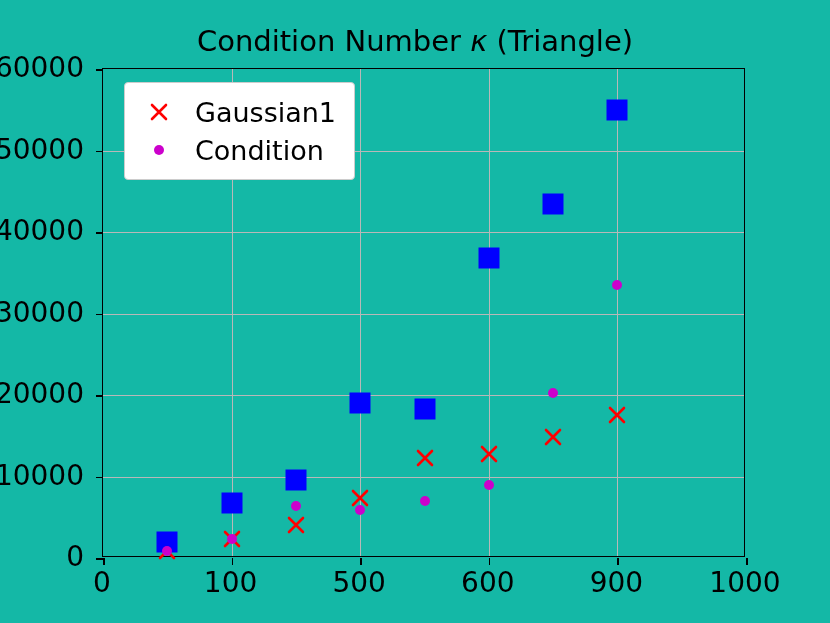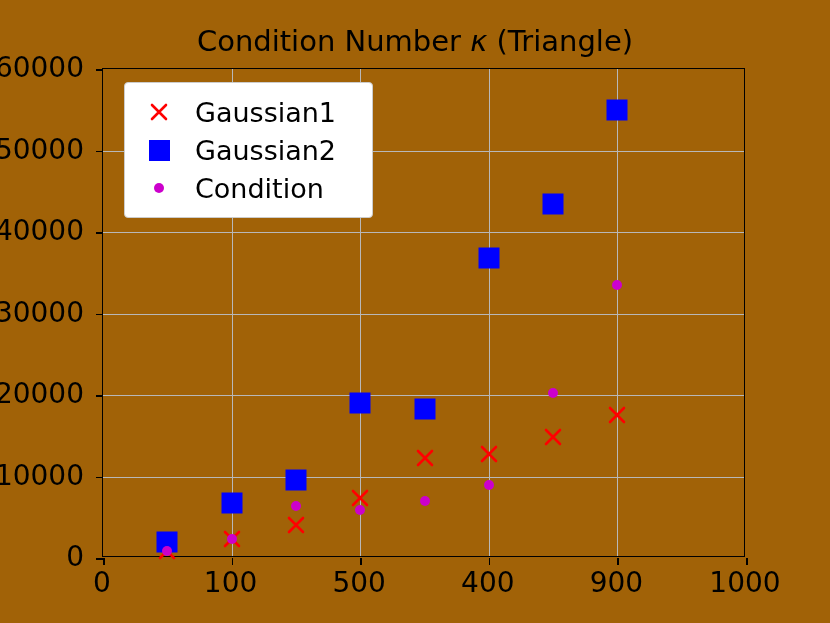--- a/index.html
+++ b/index.html
@@ -1,18 +1,18 @@
 <!DOCTYPE html>
 <html><head>
 <meta charset="utf-8">
 <style>
   html,body{margin:0;padding:0;background:#ffffff;}
   body{width:830px;height:623px;overflow:hidden;
        font-family:"DejaVu Sans","Liberation Sans",sans-serif;}
-  #figure{position:relative;width:830px;height:623px;background:#a16207;}
+  #figure{position:relative;width:830px;height:623px;background:#14b8a6;}
 
   
   #chart-title{
     position:absolute;left:0;top:24px;width:830px;
     text-align:center;font-size:29px;color:#000;
     letter-spacing:0px;
   }
   #chart-title .kappa{font-style:italic;}
 
   
@@ -44,21 +44,21 @@
   .marker{position:absolute;transform:translate(-50%,-50%);}
   .m-square{width:21px;height:21px;}
   .m-dot{width:10px;height:10px;border-radius:50%;}
   .m-cross{width:20px;height:20px;}
   .m-cross svg{display:block;}
 
   
   #legend{
     position:absolute;left:124px;top:82px;
     background:#ffffff;border:1px solid #cccccc;border-radius:4px;
-    padding:10px 36px 10px 14px;
+    padding:10px 18px 10px 14px;
   }
   .legend-row{display:flex;align-items:center;height:38px;}
   .legend-swatch{width:40px;display:flex;align-items:center;justify-content:center;}
   .legend-label{font-size:27px;color:#000;margin-left:16px;white-space:nowrap;}
 </style>
 </head>
 <body>
 
 <div id="figure">
 
@@ -159,44 +159,38 @@
       <div class="ytick-label" style="top: 380px;">20000</div>
       <div class="ytick-label" style="top: 298.5px;">30000</div>
       <div class="ytick-label" style="top: 217px;">40000</div>
       <div class="ytick-label" style="top: 135.5px;">50000</div>
       <div class="ytick-label" style="top: 54px;">60000</div>
     </div>
   <div id="xtick-labels">
       <div class="xtick-label" style="left: 102px; top: 569px;">0</div>
       <div class="xtick-label" style="left: 230.6px; top: 569px;">100</div>
       <div class="xtick-label" style="left: 359.2px; top: 569px;">500</div>
-      <div class="xtick-label" style="left: 487.8px; top: 569px;">400</div>
+      <div class="xtick-label" style="left: 487.8px; top: 569px;">600</div>
       <div class="xtick-label" style="left: 616.4px; top: 569px;">900</div>
       <div class="xtick-label" style="left: 745px; top: 569px;">1000</div>
     </div>
 
 
   <div id="legend">
       <div class="legend-row">
         <div class="legend-swatch">
           <div class="marker m-cross" style="position: relative; transform: none;">
             <svg width="20" height="20" viewBox="0 0 20 20">
               <path d="M3 3 L17 17 M17 3 L3 17" stroke="#FF0000" stroke-width="2.6" stroke-linecap="round" fill="none"></path>
             </svg>
           </div>
         </div>
         <span class="legend-label">Gaussian1</span>
       </div>
       <div class="legend-row">
         <div class="legend-swatch">
-          <div class="marker m-square" style="background: rgb(0, 0, 255); position: relative; transform: none;"></div>
-        </div>
-        <span class="legend-label">Gaussian2</span>
-      </div>
-      <div class="legend-row">
-        <div class="legend-swatch">
           <div class="marker m-dot" style="background: rgb(204, 0, 204); position: relative; transform: none;"></div>
         </div>
         <span class="legend-label">Condition</span>
       </div>
     </div>
 
 </div>
 
 </body></html>

